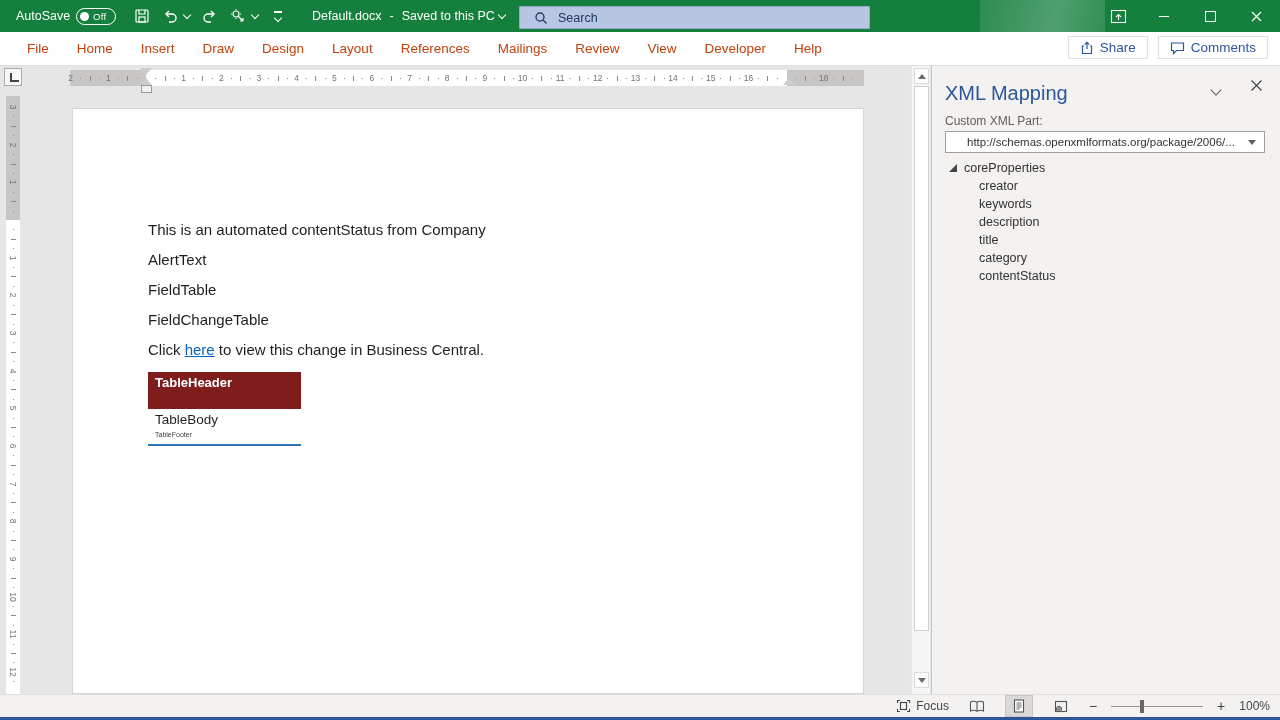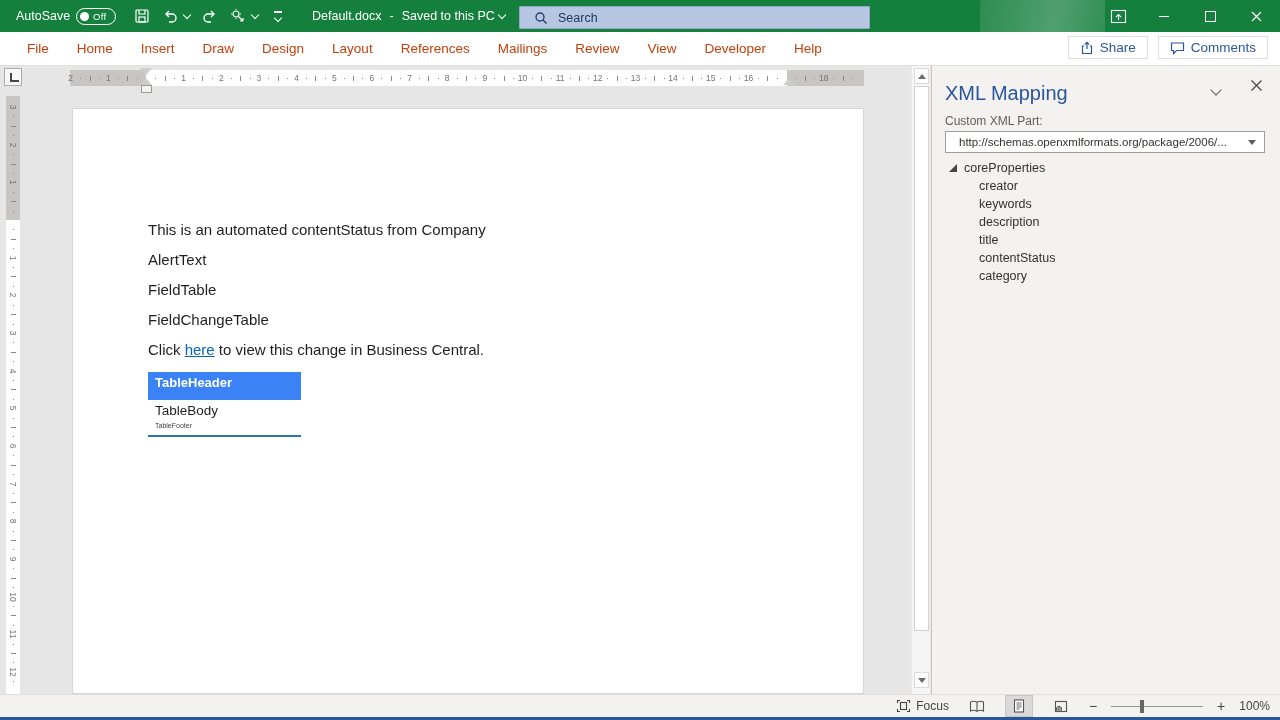--- a/index.html
+++ b/index.html
@@ -43,38 +43,38 @@
   .m-fl{left:140px;top:68px;border-left:6px solid transparent;border-right:6px solid transparent;border-top:7px solid #CFCDCB}
   .m-hang{left:140px;top:78px;border-left:6px solid transparent;border-right:6px solid transparent;border-bottom:7px solid #CFCDCB}
   .m-box{left:141px;top:85px;width:9px;height:6px;background:#F3F2F1;border:1px solid #9B9997}
   .m-right{left:783px;top:78px;border-left:6px solid transparent;border-right:6px solid transparent;border-bottom:7px solid #CFCDCB}
   
   .page{position:absolute;left:72px;top:108px;width:792px;height:586px;background:#fff;border:1px solid #D5D5D5;box-sizing:border-box}
   .doc-content{position:absolute;left:75px;top:113px;width:660px;color:#1F1F1F;font-size:15px;line-height:15px}
   .doc-content p{margin:0 0 15px 0}
   .doc-content a{color:#0563C1;text-decoration:underline}
   .doctable{width:153px;margin-top:12px}
-  .doctable .th{box-sizing:border-box;height:28px;background:#3b82f6;color:#fff;font-weight:bold;font-size:13px;padding:3px 4px 0 7px}
+  .doctable .th{box-sizing:border-box;height:37px;background:#7f1d1d;color:#fff;font-weight:bold;font-size:13px;padding:3px 4px 0 7px}
   .doctable .td{box-sizing:border-box;height:18px;font-size:13.5px;color:#1F1F1F;padding:3px 0 0 7px}
   .doctable .tf{box-sizing:border-box;font-size:7px;color:#404040;padding:0 0 2px 7px;border-bottom:2px solid #2E75B5}
   
   .vscroll{position:absolute;left:911px;top:66px;width:19px;height:628px;background:#F5F5F5;border-left:1px solid #E8E8E8;box-sizing:border-box}
   .sbtn{position:absolute;left:2px;width:15px;height:16px;background:#FCFCFC;border:1px solid #DADADA;display:flex;align-items:center;justify-content:center;box-sizing:border-box}
   .tri-up{width:0;height:0;border-left:4px solid transparent;border-right:4px solid transparent;border-bottom:5px solid #6B6B6B}
   .tri-down{width:0;height:0;border-left:4px solid transparent;border-right:4px solid transparent;border-top:5px solid #6B6B6B}
   .sthumb{position:absolute;left:2px;top:20px;width:15px;height:545px;background:#FFFFFF;border:1px solid #D0D0D0;box-sizing:border-box}
   
   .pane{position:absolute;left:931px;top:66px;width:349px;height:628px;background:#F3F2F1;border-left:1px solid #C8C6C4;box-sizing:border-box}
   .pane-title{position:absolute;left:13px;top:16px;font-size:20px;color:#2B579A}
   .pane-chev{position:absolute;left:280px;top:20px;width:7px;height:7px;border-right:1.5px solid #605E5C;border-bottom:1.5px solid #605E5C;transform:rotate(45deg)}
   .pane-close{position:absolute;left:318px;top:13px;width:16px;height:16px}
   .pane-close svg{display:block}
   .pane-label{position:absolute;left:13px;top:48px;font-size:12px;color:#605E5C}
   .combobox{position:absolute;left:13px;top:65px;width:320px;height:22px;background:#fff;border:1px solid #A19F9D;box-sizing:border-box;display:flex;align-items:center}
-  .combobox .val{font-size:11.5px;color:#323130;margin-left:13px;white-space:nowrap;overflow:hidden;flex:1}
+  .combobox .val{font-size:11.5px;color:#323130;margin-left:21px;white-space:nowrap;overflow:hidden;flex:1}
   .combobox .arrow{width:0;height:0;border-left:4px solid transparent;border-right:4px solid transparent;border-top:5px solid #605E5C;margin-right:8px}
   .tree{position:absolute;left:0;top:93px;width:349px}
   .tree-row{position:relative;height:18px;display:flex;align-items:center;font-size:12.5px;color:#323130}
   .tree-root .expander{width:0;height:0;border-left:8px solid transparent;border-bottom:8px solid #444;margin-left:17px;margin-right:7px}
   .tree-child{padding-left:47px}
   
   .statusbar{position:absolute;left:0;top:694px;width:1280px;height:26px;background:#F3F2F1;border-top:1px solid #E1DFDD;box-sizing:border-box;font-size:12px;color:#444}
   .statusbar .bottomstrip{position:absolute;left:0;top:22px;width:1280px;height:4px;background:#2B579A}
   .sb-left{position:absolute;left:8px;top:0;height:22px;display:flex;align-items:center;gap:22px}
   .sb-right{position:absolute;right:10px;top:0;height:22px;display:flex;align-items:center;gap:14px}
@@ -415,24 +415,24 @@
           <div class="tree-row tree-child">
             <span>keywords</span>
           </div>
           <div class="tree-row tree-child">
             <span>description</span>
           </div>
           <div class="tree-row tree-child">
             <span>title</span>
           </div>
           <div class="tree-row tree-child">
+            <span>category</span>
+          </div>
+          <div class="tree-row tree-child">
             <span>contentStatus</span>
-          </div>
-          <div class="tree-row tree-child">
-            <span>category</span>
           </div>
         </div>
     </div>
   </div>
 
   <div class="statusbar">
     <div class="sb-right">
       <span class="sb-item">
         <svg width="15" height="14" viewBox="0 0 15 14">
           <path d="M1.5 4 V1.5 H4 M11 1.5 H13.5 V4 M13.5 10 V12.5 H11 M4 12.5 H1.5 V10" fill="none" stroke="#444" stroke-width="1.1"></path>

